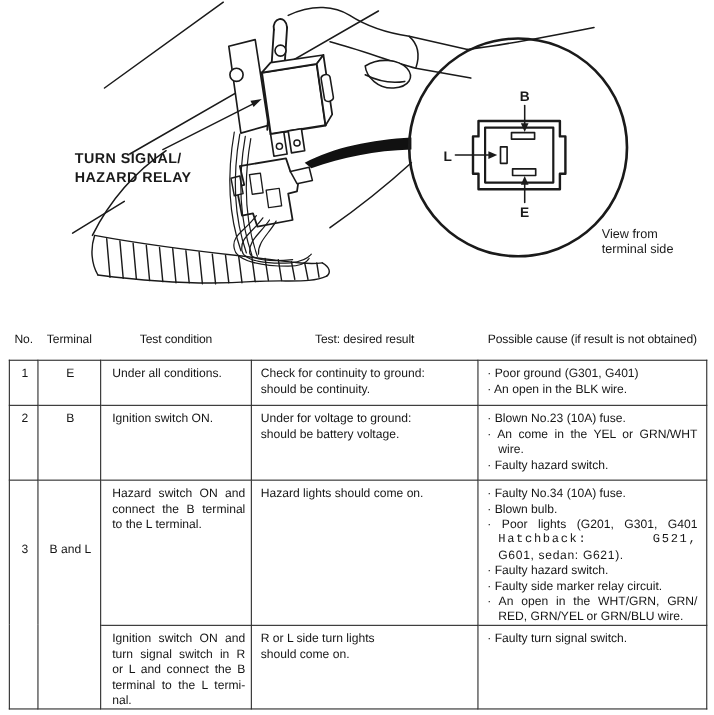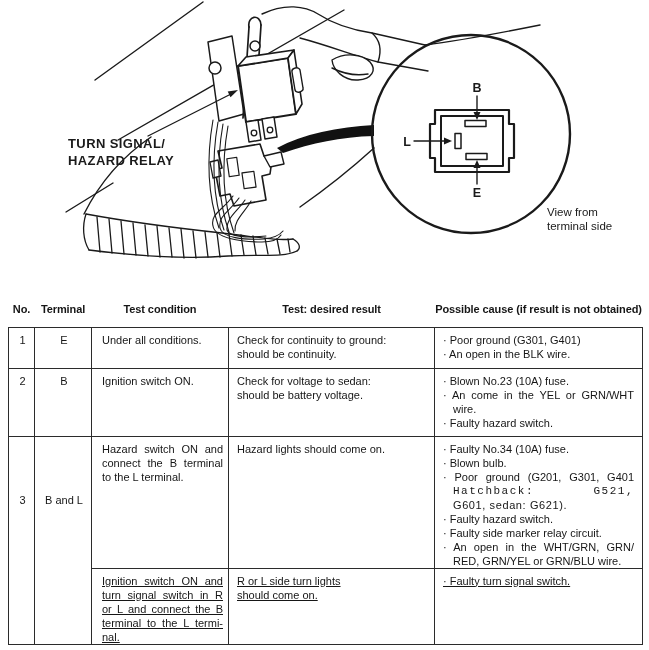--- a/index.html
+++ b/index.html
@@ -8,29 +8,29 @@
   .fig{position:absolute;left:0;top:0;width:649px;height:300px;}
   .fig svg{display:block;}
   svg text{fill:#1a1a1a;}
   .lbl{font-family:"Liberation Sans",sans-serif;font-weight:bold;font-size:13px;letter-spacing:.4px;}
   .term{font-family:"Liberation Sans",sans-serif;font-weight:bold;font-size:12.5px;}
   .note{font-family:"Liberation Sans",sans-serif;font-size:11.5px;}
 
   .tblwrap{position:absolute;left:8px;top:297px;width:634px;}
   table.tt{border-collapse:collapse;table-layout:fixed;width:634px;font-size:11px;line-height:14px;color:#161616;}
   table.tt td,table.tt th{box-sizing:border-box;overflow:visible;}
-  table.tt thead th{border:none;font-weight:bold;text-align:center;vertical-align:bottom;
+  table.tt thead th{border:none;font-weight:normal;text-align:center;vertical-align:bottom;
                     padding:0 0 11px 0;height:30px;white-space:nowrap;font-size:11px;letter-spacing:-0.1px;}
   table.tt tbody td{border:1px solid #2b2b2b;vertical-align:top;padding:5px 6px 0 8px;}
   td.cellhead{text-align:center;vertical-align:middle;padding:0 2px;}
   td.cellhead.multi{vertical-align:top;padding-top:56px;}
   td.cond{padding-left:10px !important;padding-right:5px !important;}
   td.res{padding-left:8px !important;}
   td.cause{padding-left:8px !important;padding-right:8px !important;}
-  tr.h41{height:41px;} tr.h68{height:68px;} tr.h132{height:132px;} tr.h74{height:74px;text-decoration:underline;}
+  tr.h41{height:41px;} tr.h68{height:68px;} tr.h132{height:132px;} tr.h74{height:74px;}
   .ln{min-height:14px;}
   .jl{text-align:justify;text-align-last:justify;}
   .cz .cont{margin-left:10px;}
   .ls{letter-spacing:1.5px;font-family:Liberation Mono, monospace;}
   .ls2{letter-spacing:.6px;}
 </style>
 </head>
 <body>
 
 <div class="canvas">
@@ -202,21 +202,21 @@
               </div>
             </td>
           </tr>
           <tr class="h68">
             <td class="cellhead" rowspan="1">2</td>
             <td class="cellhead" rowspan="1">B</td>
             <td class="cond">
               <div class="ln">Ignition switch ON.</div>
             </td>
             <td class="res">
-              <div class="ln">Check for voltage to sedan:</div>
+              <div class="ln">Under for voltage to ground:</div>
               <div class="ln">should be battery voltage.</div>
             </td>
             <td class="cause">
               <div class="cz">
                 <div class="ln">· Blown No.23 (10A) fuse.</div>
               </div>
               <div class="cz">
                 <div class="ln jl">· An come in the YEL or GRN/WHT</div>
                 <div class="ln cont">wire.</div>
               </div>
@@ -237,21 +237,21 @@
               <div class="ln">Hazard lights should come on.</div>
             </td>
             <td class="cause">
               <div class="cz">
                 <div class="ln">· Faulty No.34 (10A) fuse.</div>
               </div>
               <div class="cz">
                 <div class="ln">· Blown bulb.</div>
               </div>
               <div class="cz">
-                <div class="ln jl">· Poor ground (G201, G301, G401</div>
+                <div class="ln jl">· Poor lights (G201, G301, G401</div>
                 <div class="ln cont jl ls">Hatchback: G521,</div>
                 <div class="ln cont ls2">G601, sedan: G621).</div>
               </div>
               <div class="cz">
                 <div class="ln">· Faulty hazard switch.</div>
               </div>
               <div class="cz">
                 <div class="ln">· Faulty side marker relay circuit.</div>
               </div>
               <div class="cz">

